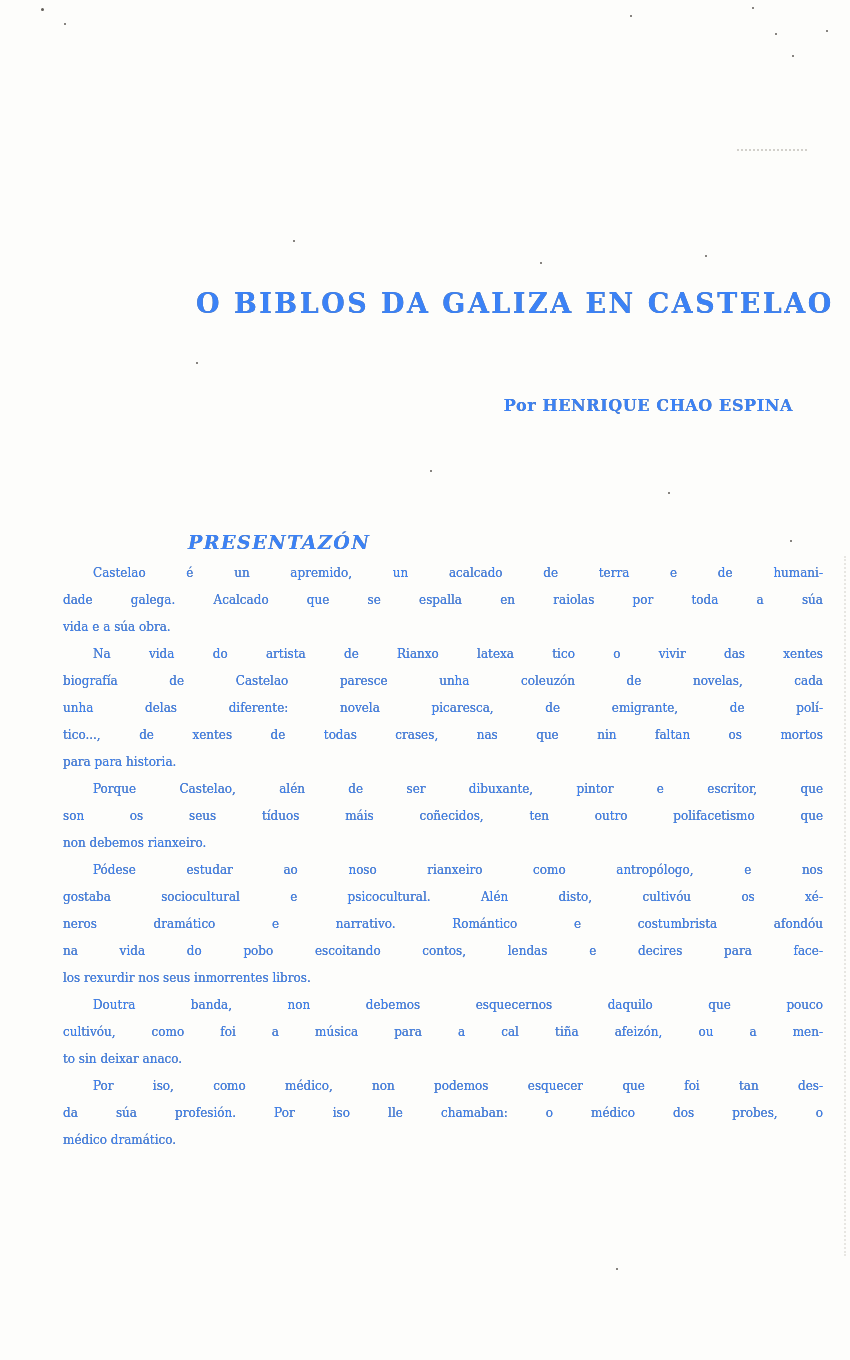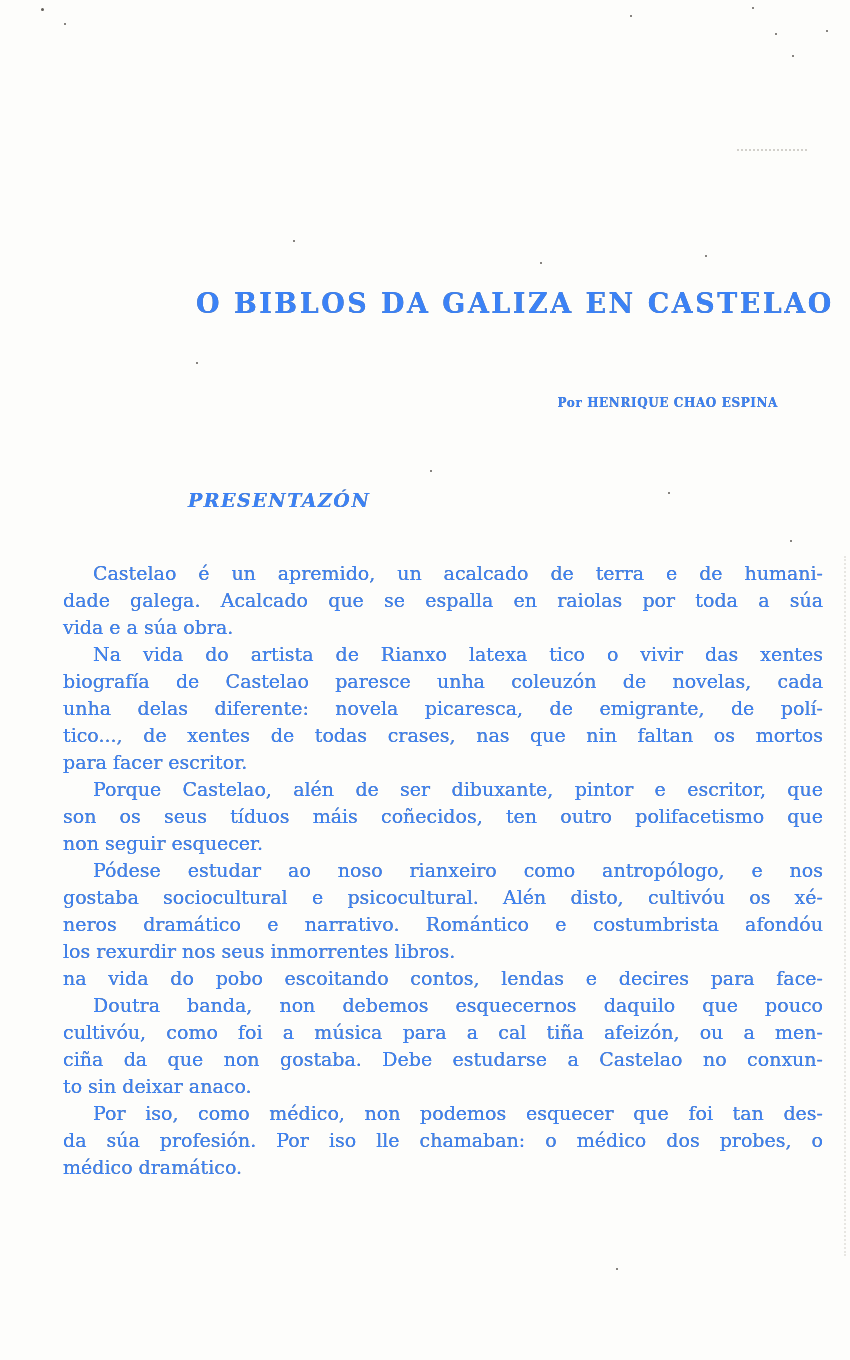--- a/index.html
+++ b/index.html
@@ -19,40 +19,40 @@
   .title {
     position: absolute;
     top: 288px; left: 196px;
     font-size: 27px;
     font-weight: 600;
     letter-spacing: 2.5px;
     white-space: nowrap;
   }
   .byline {
     position: absolute;
-    top: 396px; right: 72px;
-    font-size: 12px;
+    top: 396px; right: 57px;
+    font-size: 16px;
     font-weight: 600;
     letter-spacing: 0.6px;
     white-space: nowrap;
   }
   .section-heading {
     position: absolute;
-    top: 489px; left: 188px;
+    top: 531px; left: 188px;
     font-size: 19px;
     font-style: italic;
     font-weight: 600;
     letter-spacing: 1.5px;
     white-space: nowrap;
   }
   .body-text {
     position: absolute;
     top: 560px; left: 63px;
     width: 760px;
-    font-size: 19px;
+    font-size: 12px;
     line-height: 27px;
   }
   .paragraph { margin: 0; }
   .line {
     text-align: justify;
     text-align-last: justify;
     white-space: normal;
   }
   .line.first { text-indent: 30px; }
   .line.last  { text-align-last: left; }
@@ -94,38 +94,37 @@
       <div class="paragraph">
         <div class="line first">Castelao é un apremido, un acalcado de terra e de humani-</div>
         <div class="line">dade galega. Acalcado que se espalla en raiolas por toda a súa</div>
         <div class="line last">vida e a súa obra.</div>
       </div>
       <div class="paragraph">
         <div class="line first">Na vida do artista de Rianxo latexa tico o vivir das xentes</div>
         <div class="line">biografía de Castelao paresce unha coleuzón de novelas, cada</div>
         <div class="line">unha delas diferente: novela picaresca, de emigrante, de polí-</div>
         <div class="line">tico..., de xentes de todas crases, nas que nin faltan os mortos</div>
-        <div class="line last">para facer escritor.</div>
+        <div class="line last">para para historia.</div>
       </div>
       <div class="paragraph">
         <div class="line first">Porque Castelao, alén de ser dibuxante, pintor e escritor, que</div>
         <div class="line">son os seus tíduos máis coñecidos, ten outro polifacetismo que</div>
-        <div class="line last">non seguir esquecer.</div>
+        <div class="line last">non debemos rianxeiro.</div>
       </div>
       <div class="paragraph">
         <div class="line first">Pódese estudar ao noso rianxeiro como antropólogo, e nos</div>
         <div class="line">gostaba sociocultural e psicocultural. Alén disto, cultivóu os xé-</div>
         <div class="line">neros dramático e narrativo. Romántico e costumbrista afondóu</div>
+        <div class="line">na vida do pobo escoitando contos, lendas e decires para face-</div>
         <div class="line last">los rexurdir nos seus inmorrentes libros.</div>
-        <div class="line">na vida do pobo escoitando contos, lendas e decires para face-</div>
       </div>
       <div class="paragraph">
         <div class="line first">Doutra banda, non debemos esquecernos daquilo que pouco</div>
         <div class="line">cultivóu, como foi a música para a cal tiña afeizón, ou a men-</div>
-        <div class="line">ciña da que non gostaba. Debe estudarse a Castelao no conxun-</div>
         <div class="line last">to sin deixar anaco.</div>
       </div>
       <div class="paragraph">
         <div class="line first">Por iso, como médico, non podemos esquecer que foi tan des-</div>
         <div class="line">da súa profesión. Por iso lle chamaban: o médico dos probes, o</div>
         <div class="line last">médico dramático.</div>
       </div>
     </div>
 
   <div class="artifact-dashes"></div>

